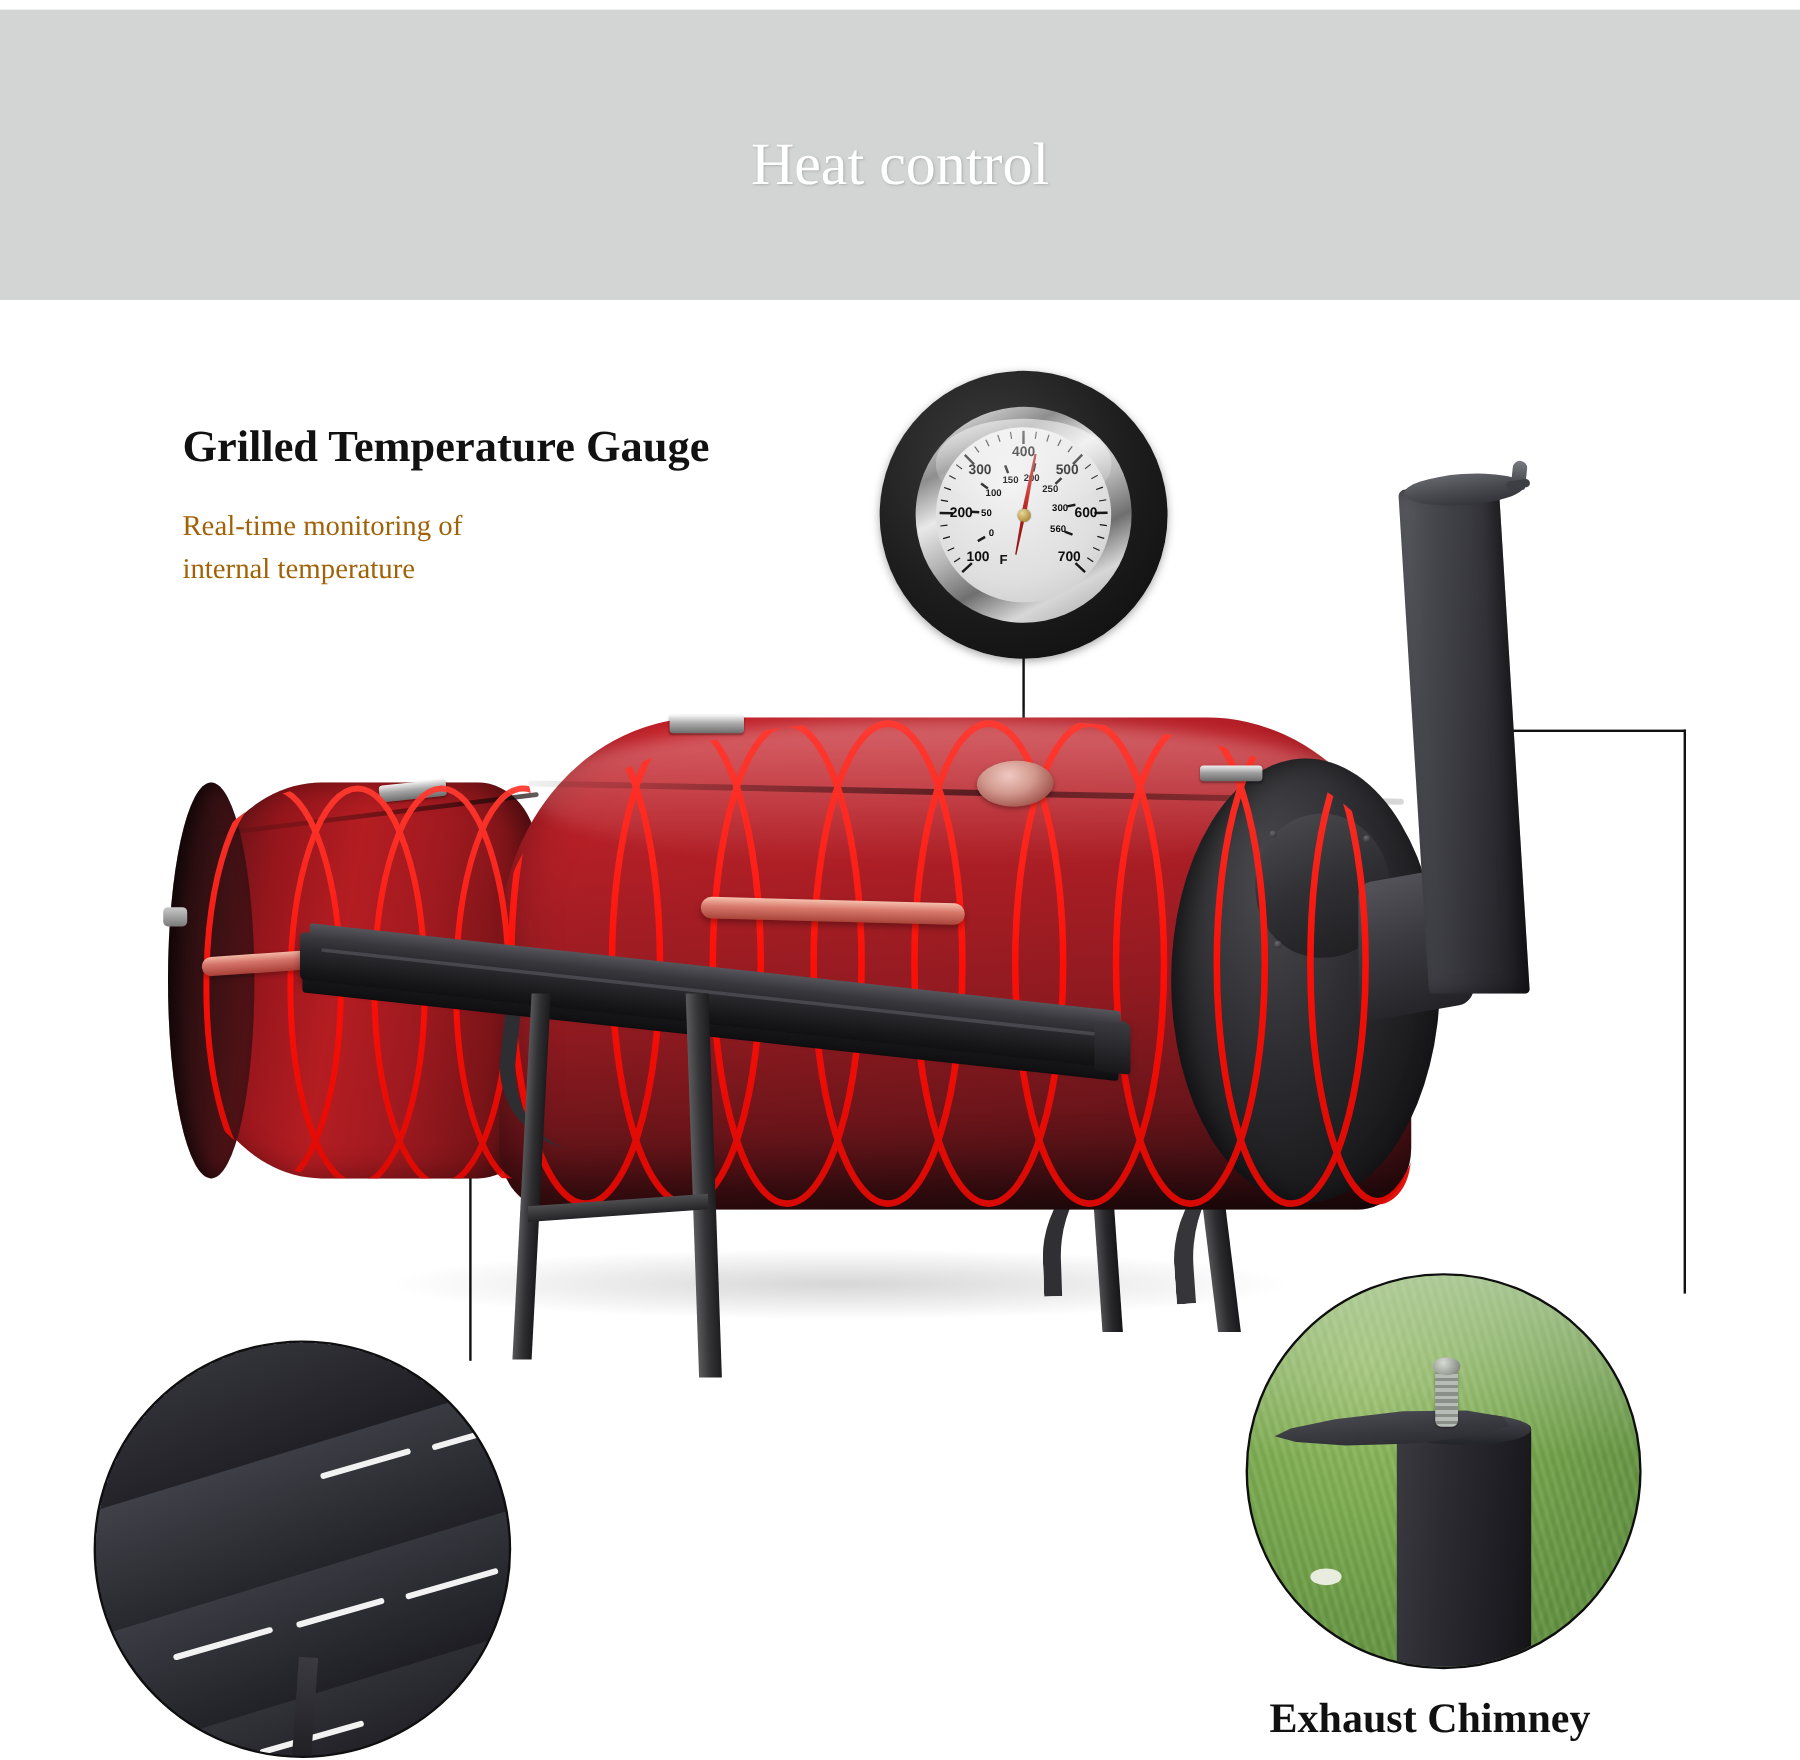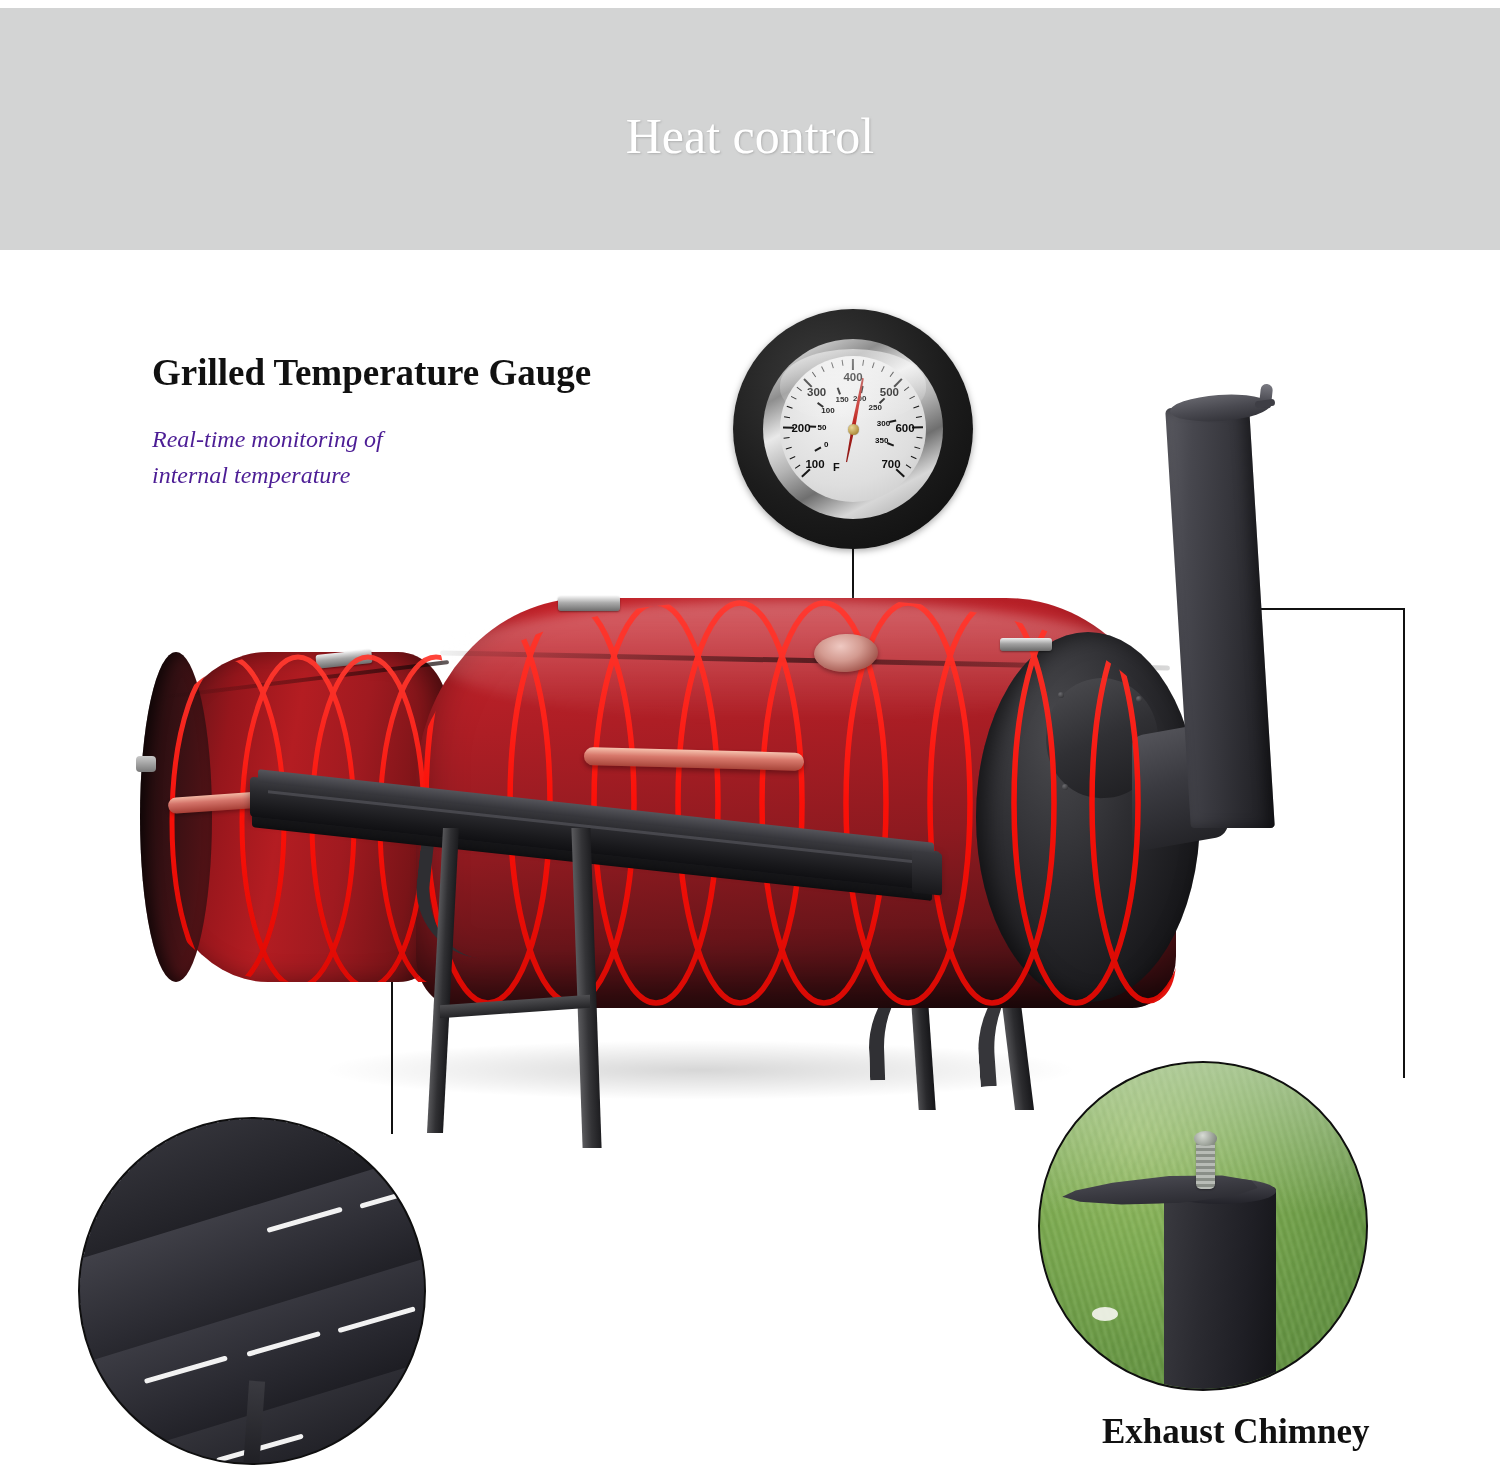--- a/index.html
+++ b/index.html
@@ -30,29 +30,29 @@
     line-height:1.0;
   }
 
   
   #gauge-title{
     position:absolute; left:152px; top:351px;
     font-size:37px; font-weight:bold; color:#111; white-space:nowrap;
   }
   #gauge-desc{
     position:absolute; left:152px; top:421px;
-    font-size:24px; color:#4c1d95; line-height:1.5;font-style:italic;
+    font-size:24px; color:#a16207; line-height:1.5;
   }
   #net-title{
     position:absolute; left:475px; top:1240px;
     font-size:35px; font-weight:bold; color:#111;
     line-height:1.35;
   }
   #chimney-title{
-    position:absolute; left:1102px; top:1412px;
+    position:absolute; left:1058px; top:1412px;
     font-size:35px; font-weight:bold; color:#111; white-space:nowrap;
   }
 
   
   .leader{ position:absolute; background:#111; }
   #leader-gauge{ left:852px; top:540px; width:2px; height:115px; }
   #leader-net { left:391px; top:838px; width:2px; height:296px; }
   #leader-chimney-h{ left:1247px; top:608px; width:158px; height:2px; }
   #leader-chimney-v{ left:1403px; top:608px; width:2px; height:470px; }
 
@@ -614,21 +614,21 @@
           <div class="tlabel c-label" style="transform: translate(6.74735px, -30.2568px);">
             <span>200</span>
           </div>
           <div class="tlabel c-label" style="transform: translate(22.1919px, -21.6453px);">
             <span>250</span>
           </div>
           <div class="tlabel c-label" style="transform: translate(30.4156px, -5.99093px);">
             <span>300</span>
           </div>
           <div class="tlabel c-label" style="transform: translate(28.7427px, 11.6128px);">
-            <span>350</span>
+            <span>560</span>
           </div>
         </div>
       <div id="unit-f">F</div>
       <div id="needle-tail" style="transform: translate(0px, -50%) rotate(101.083deg);"></div>
       <div id="needle" style="transform: translate(-4px, -50%) rotate(-78.9167deg);"></div>
       <div id="needle-hub"></div>
     </div>
     <div id="gauge-gloss"></div>
   </div>
 </div>

